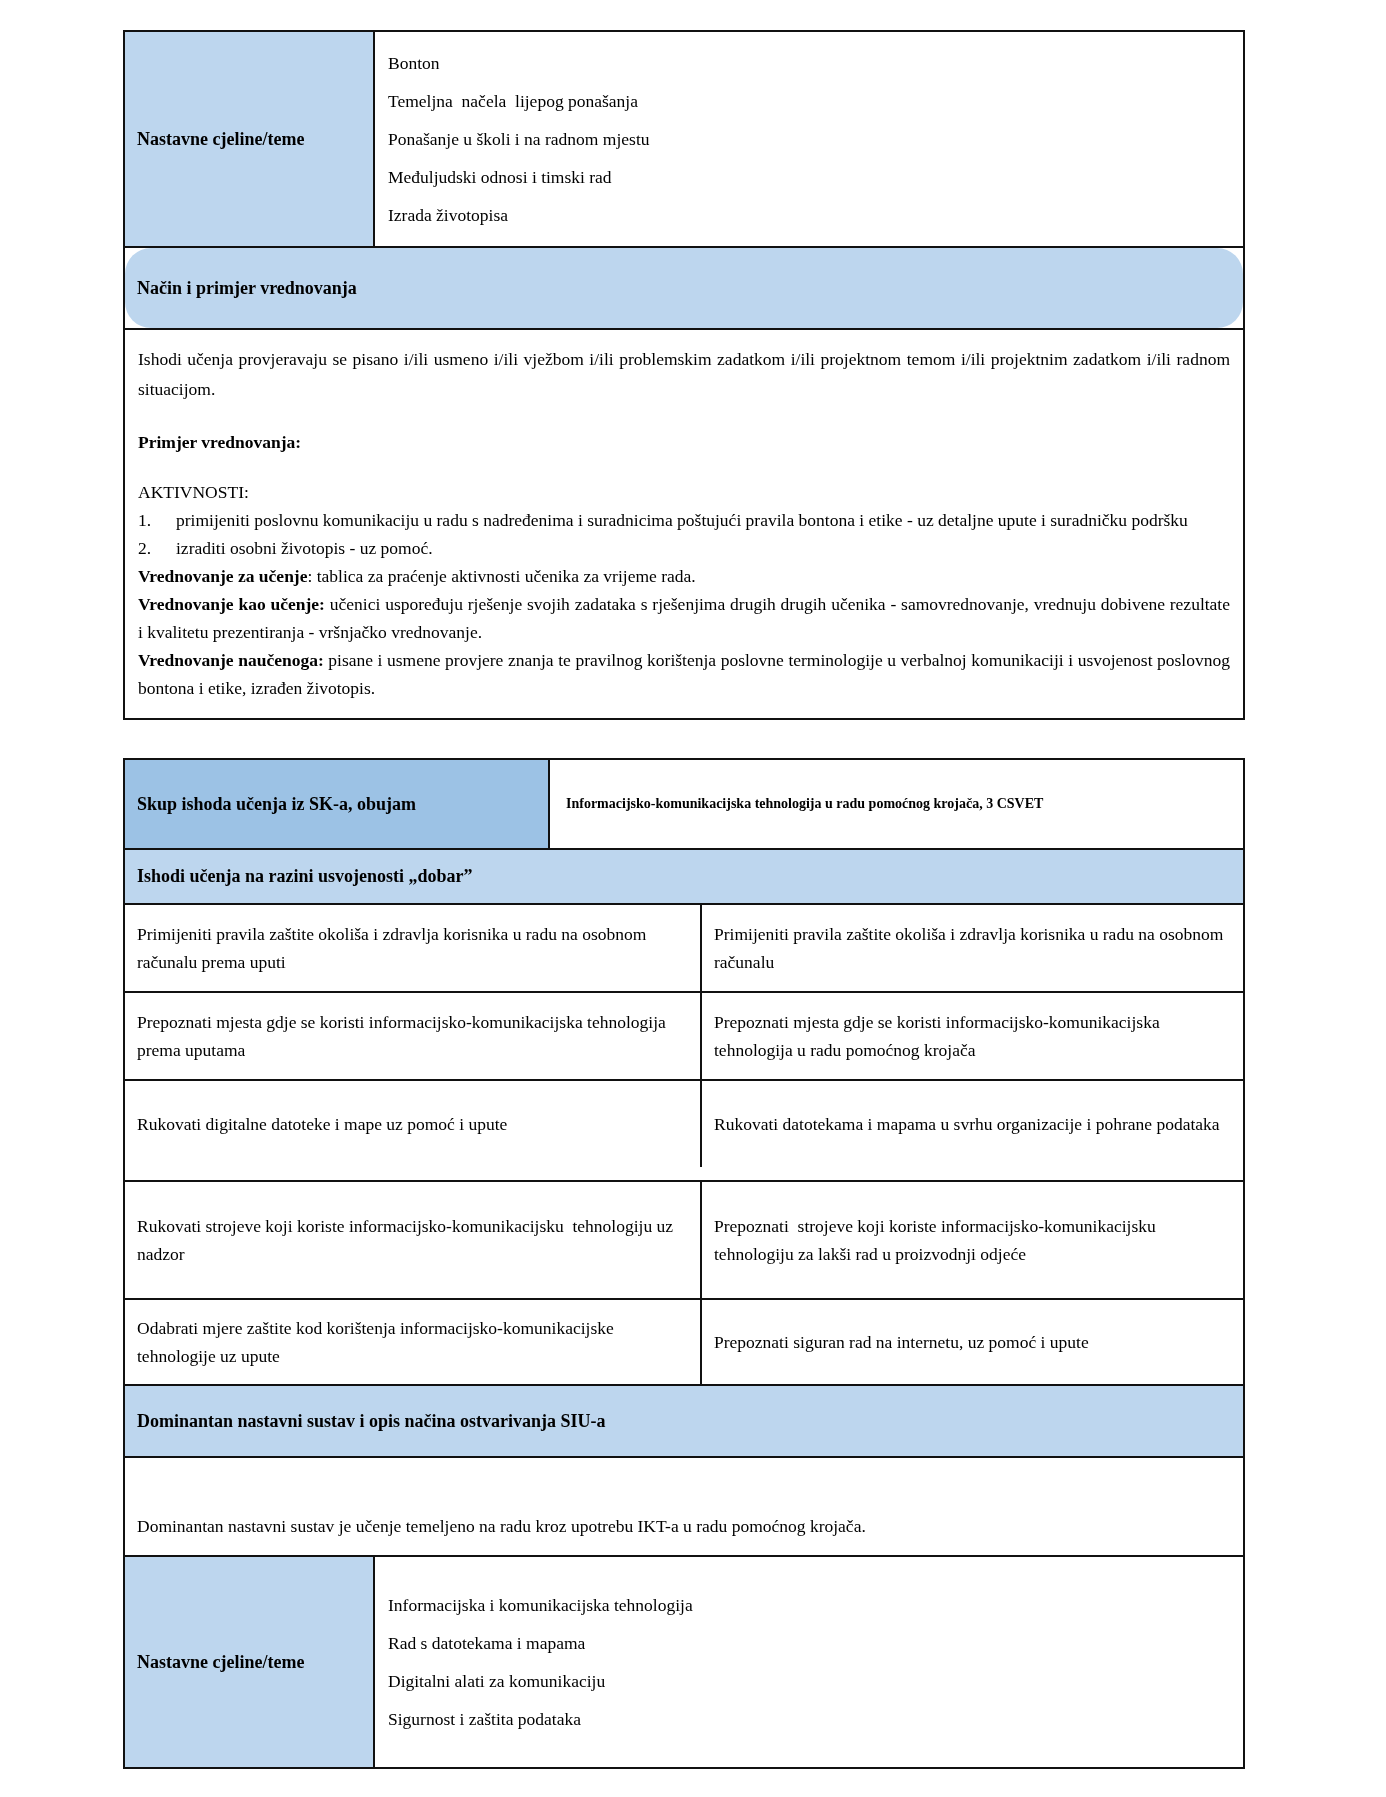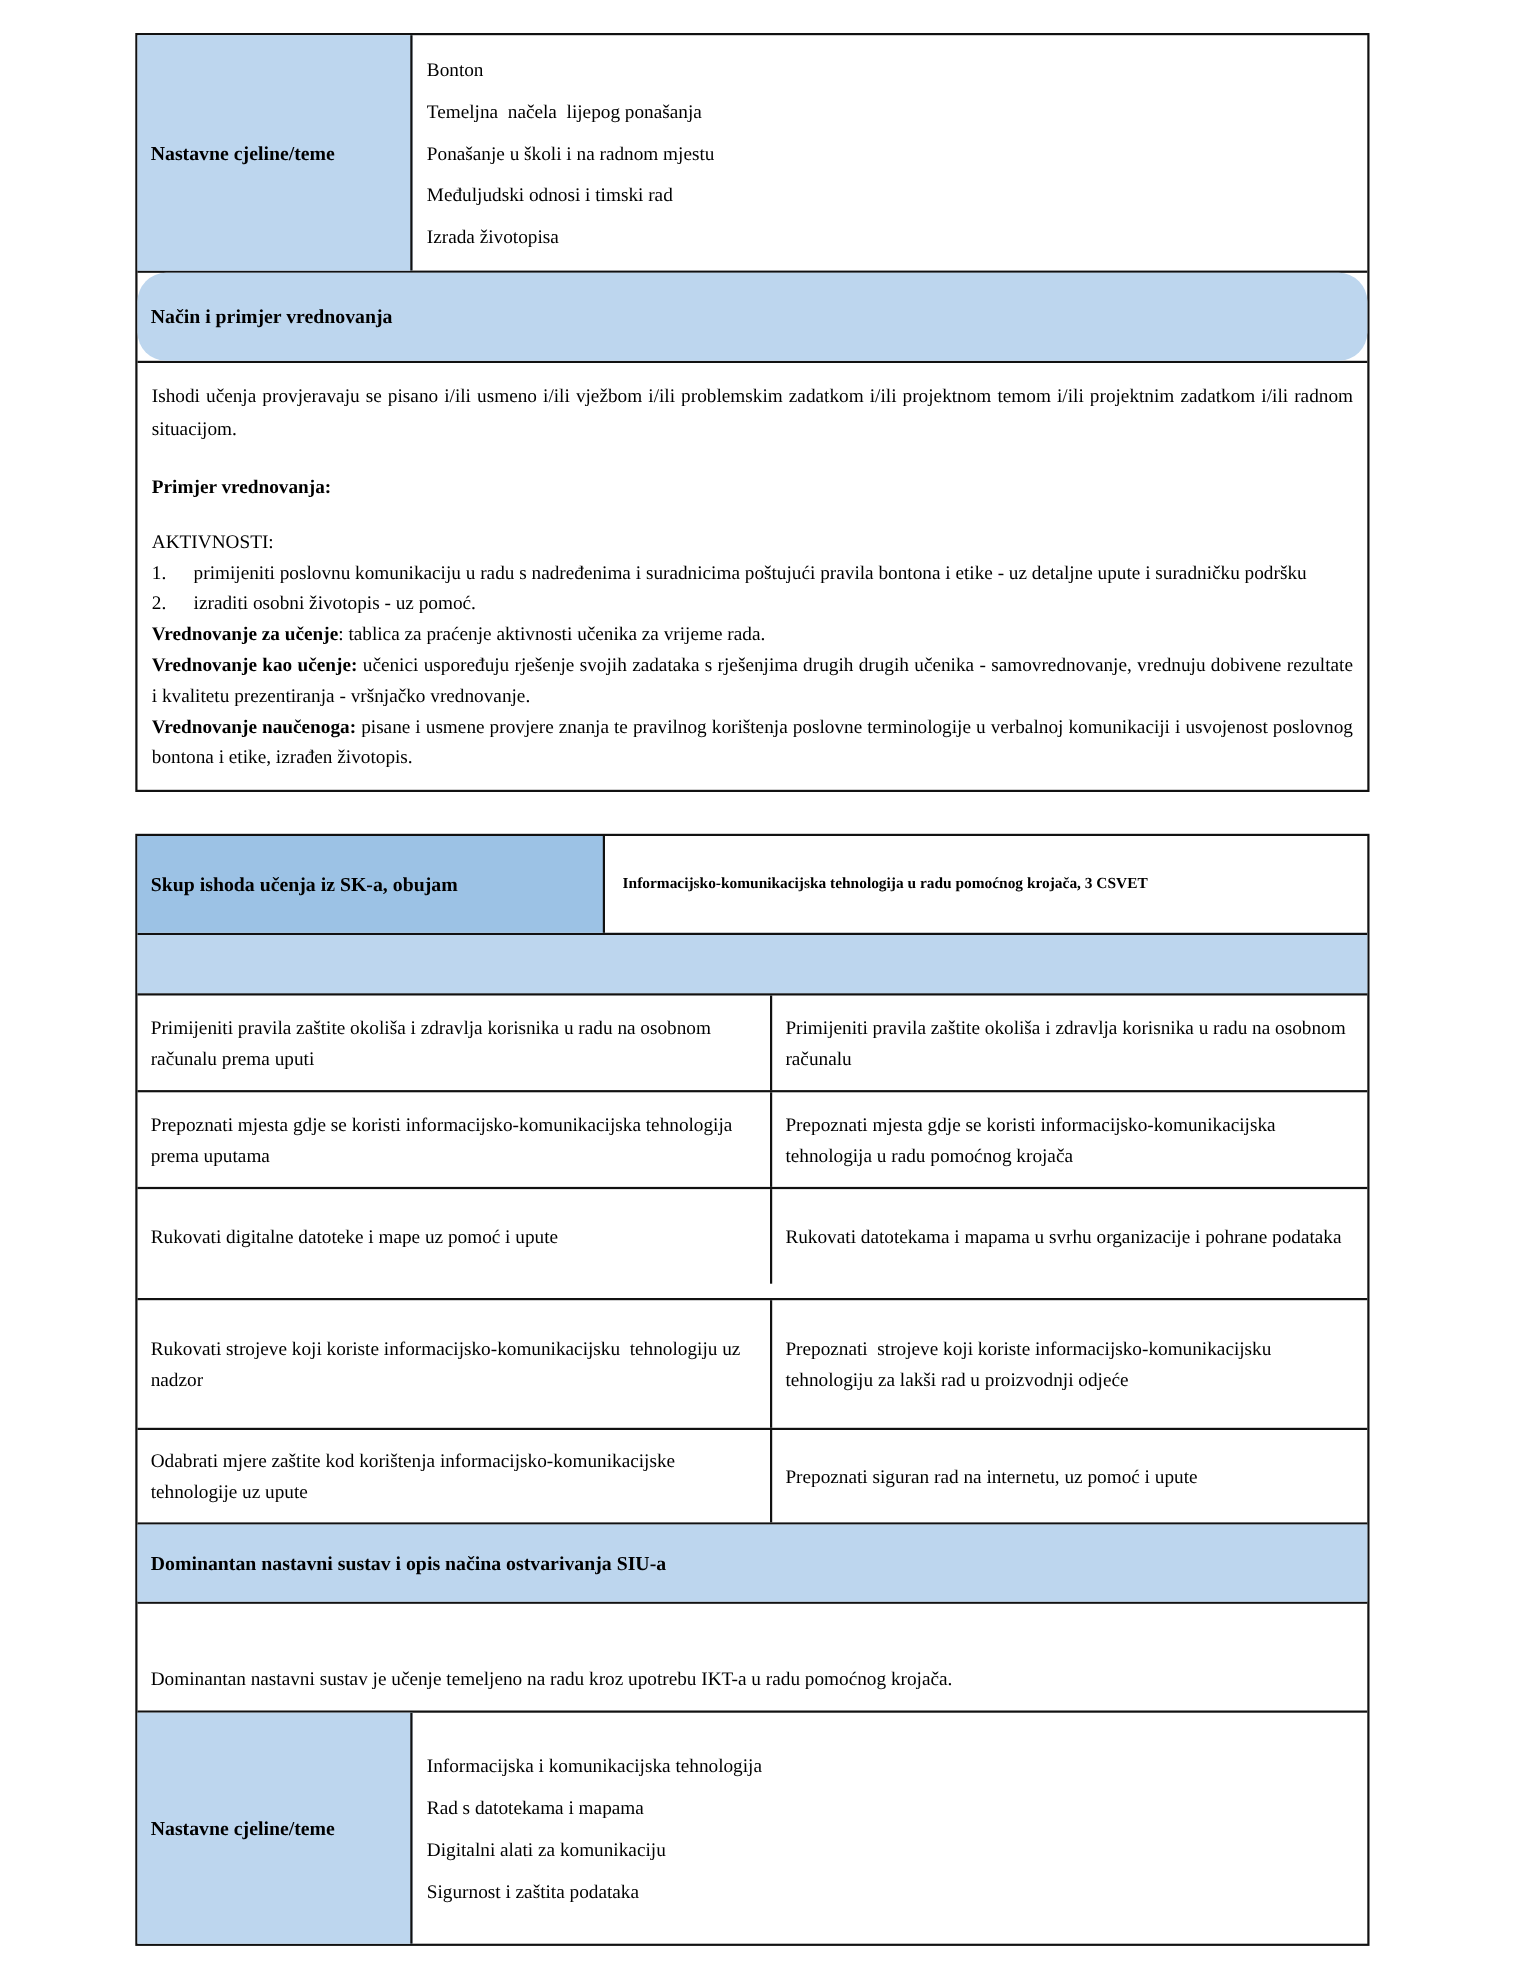--- a/index.html
+++ b/index.html
@@ -182,20 +182,21 @@
     <div class="row set-row">
       <div class="set-label-cell">
         <span>Skup ishoda učenja iz SK-a, obujam</span>
       </div>
       <div class="set-value-cell">
         <span>Informacijsko-komunikacijska tehnologija u radu pomoćnog krojača, 3 CSVET</span>
       </div>
     </div>
 
     <div class="row hdr-row">
+      <div class="hdr-cell col-right">Ishodi učenja na razini usvojenosti „dobar”</div>
     </div>
 
     <div class="row r-std">
       <div class="body-cell col-left">
           <span class="cell-text">Primijeniti pravila zaštite okoliša i zdravlja korisnika u radu na osobnom računalu prema uputi</span>
         </div>
       <div class="body-cell col-right">
           <span class="cell-text">Primijeniti pravila zaštite okoliša i zdravlja korisnika u radu na osobnom računalu</span>
         </div>
     </div>

